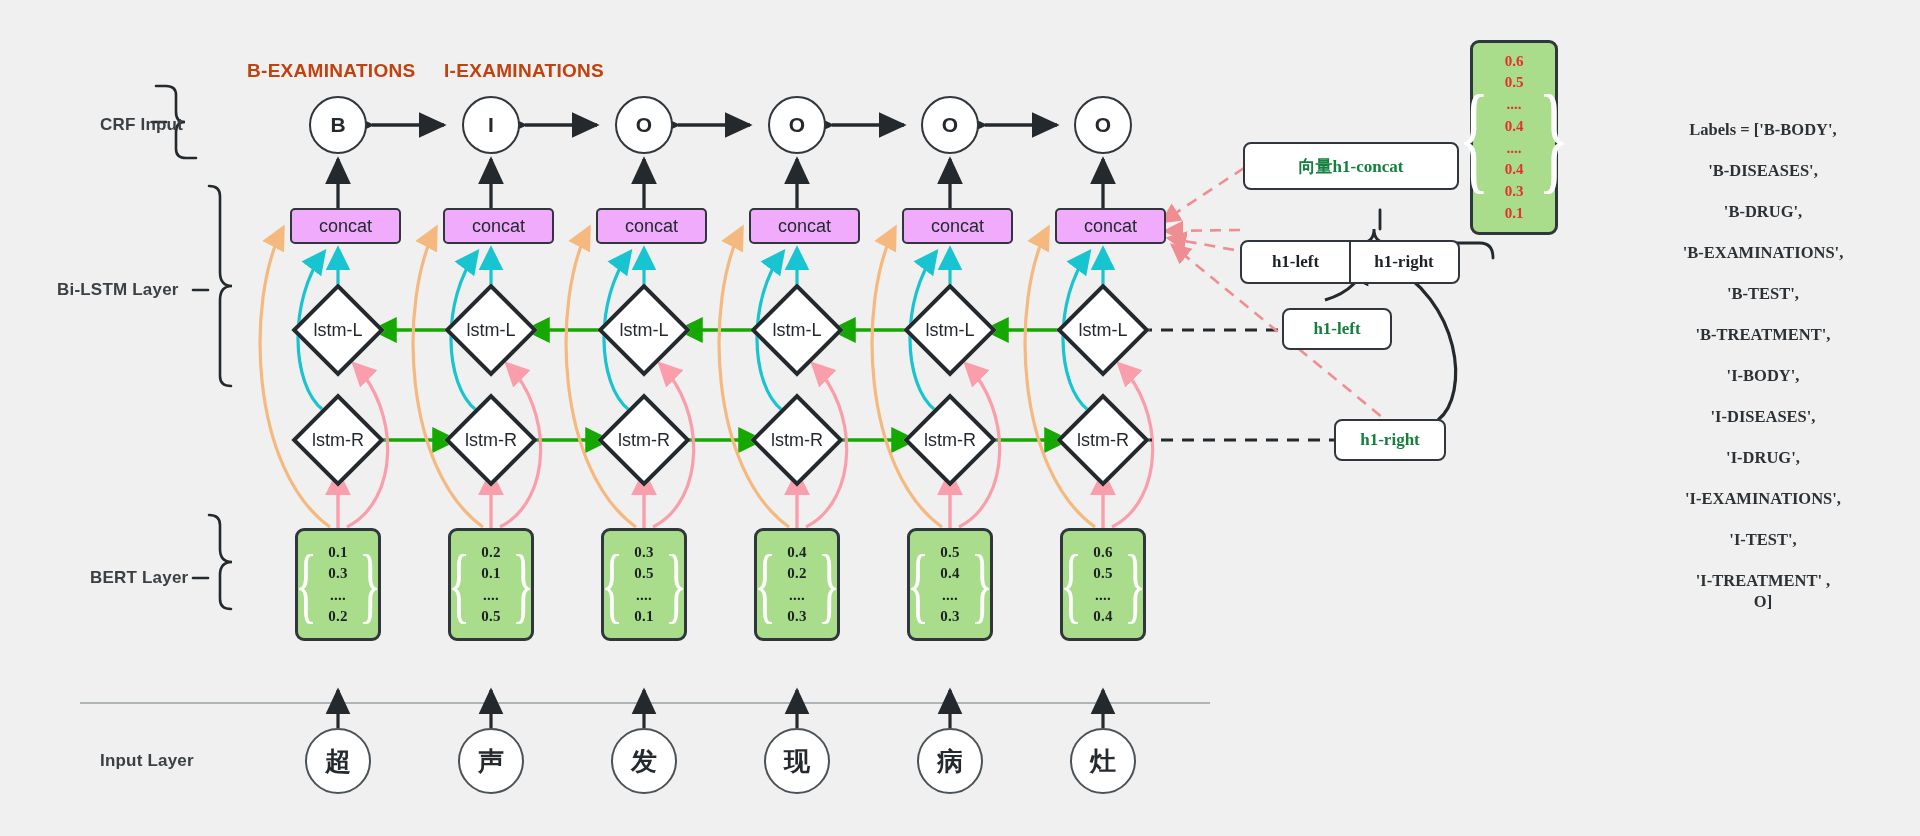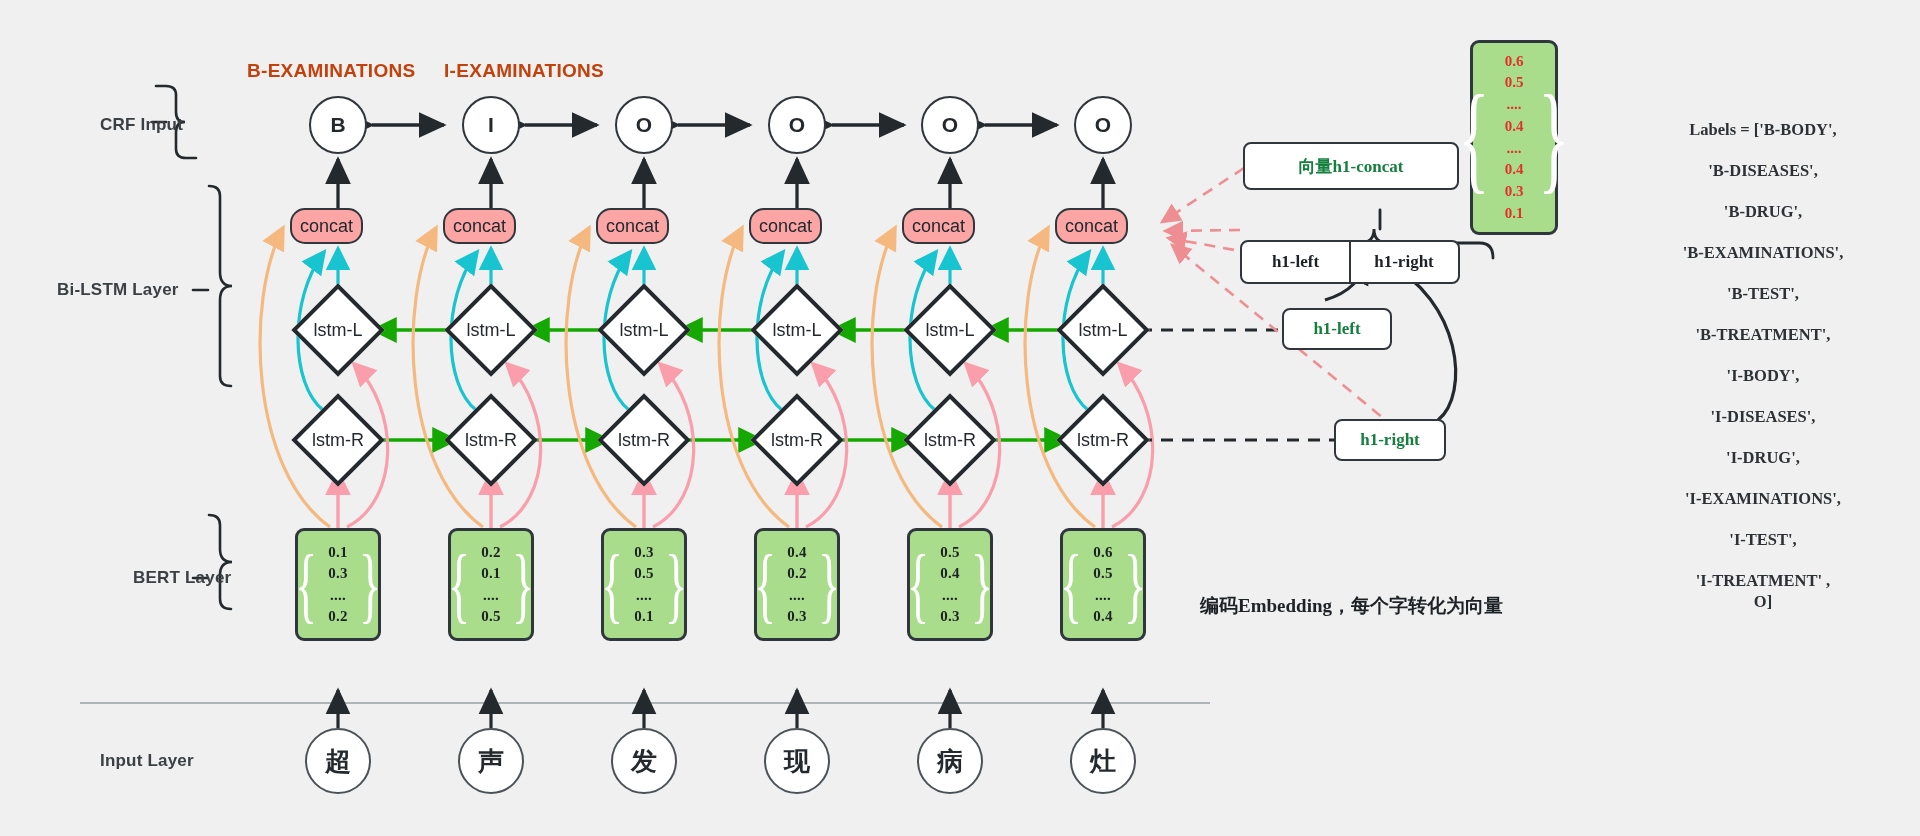--- a/index.html
+++ b/index.html
@@ -33,22 +33,22 @@
     font-size:21px;font-weight:bold;color:#24292e;
     box-sizing:border-box;
   }
   .tag-label{
     position:absolute;font-weight:bold;font-size:19px;color:#c2410c;
     white-space:nowrap;letter-spacing:.3px;
   }
 
   
   .concat-box{
-    width:73px;height:36px;border-radius:15px;
-    background:#fca5a5;border:2.5px solid #30363b;
+    width:111px;height:36px;border-radius:5px;
+    background:#f0abfc;border:2.5px solid #30363b;
     display:flex;align-items:center;justify-content:center;
     font-size:18px;color:#24292e;
     box-sizing:border-box;
   }
 
   
   .diamond-wrap{width:86px;height:86px;}
   .diamond-wrap .dia{
     position:absolute;left:10px;top:10px;
     width:66px;height:66px;background:#fff;
@@ -282,21 +282,21 @@
     <g stroke="#ef8e92" stroke-width="2.6" stroke-dasharray="11 8" fill="none" marker-end="url(#ah-dashpink)">
       <path d="M1244,168 L1162,222"></path>
       <path d="M1240,230 L1165,231"></path>
       <path d="M1290,260 L1168,238"></path>
       <path d="M1410,440 L1172,245"></path>
     </g>
   </svg>
 
   <div class="layer-label" style="left:100px;top:125px;transform:translateY(-50%);">CRF Input</div>
   <div class="layer-label" style="left:57px;top:290px;transform:translateY(-50%);">Bi-LSTM Layer</div>
-  <div class="layer-label" style="left:90px;top:578px;transform:translateY(-50%);margin-left:43px;">BERT Layer</div>
+  <div class="layer-label" style="left:90px;top:578px;transform:translateY(-50%);">BERT Layer</div>
   <div class="layer-label" style="left:100px;top:761px;transform:translateY(-50%);">Input Layer</div>
 
   <div class="tag-label" style="left:247px;top:60px;">B-EXAMINATIONS</div>
   <div class="tag-label" style="left:444px;top:60px;">I-EXAMINATIONS</div>
 
   <div class="node" style="left:309px;top:96px;">
       <div class="crf-circle">B</div>
     </div>
   <div class="node" style="left:462px;top:96px;">
       <div class="crf-circle">I</div>
@@ -461,21 +461,20 @@
         <span>0.6</span>
         <span>0.5</span>
         <span>....</span>
         <span>0.4</span>
       </span>
       <span class="brace">}</span>
     </div>
       </div>
   </div>
 
-  <div class="cn-note" style="left:1200px;top:593px;">编码Embedding，每个字转化为向量</div>
 
   <div class="node" style="left:305px;top:728px;">
       <div class="in-circle">超</div>
     </div>
   <div class="node" style="left:458px;top:728px;">
       <div class="in-circle">声</div>
     </div>
   <div class="node" style="left:611px;top:728px;">
       <div class="in-circle">发</div>
     </div>

